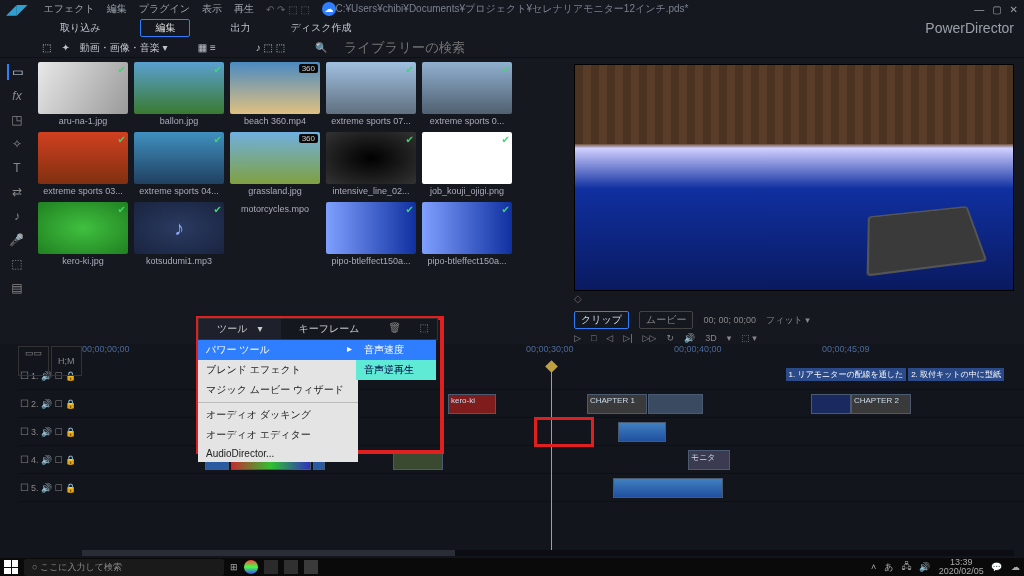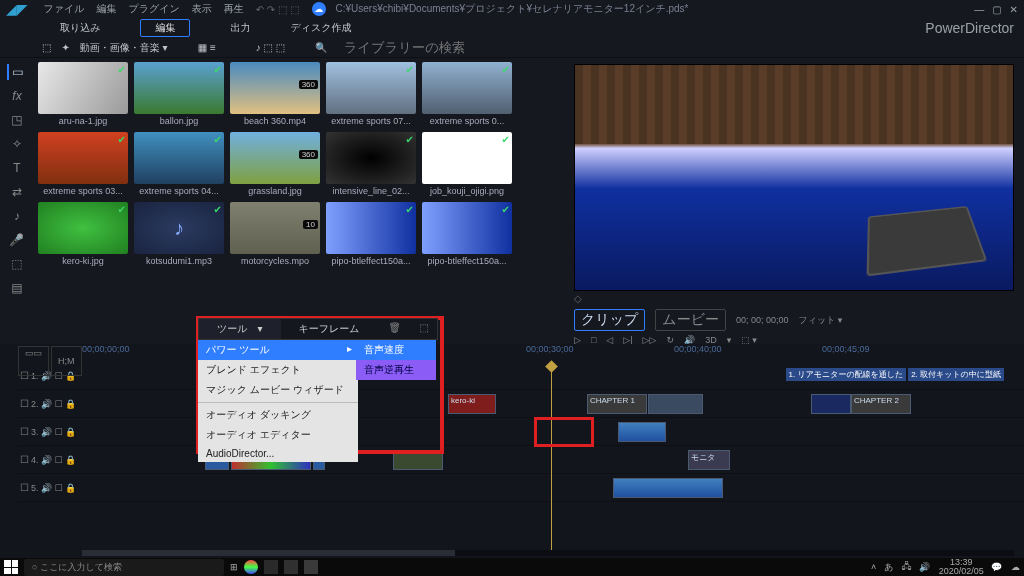--- a/index.html
+++ b/index.html
@@ -14,42 +14,42 @@
 .search { background:none; border:none; color:#888; width:120px; margin-left:6px; }
 .mainrow { display:flex; height:290px; }
 .lefticons { width:34px; display:flex; flex-direction:column; align-items:center; gap:8px; padding-top:6px; }
 .lefticons .ic { width:20px; height:16px; display:flex; align-items:center; justify-content:center; color:#888; font-size:12px; cursor:pointer; }
 .library { width:526px; padding:4px 4px 0 4px; overflow:hidden; }
 .thumbs { display:flex; flex-wrap:wrap; gap:6px; }
 .thumb { width:90px; }
 .thumb .img { width:90px; height:52px; background:#333; border-radius:2px; position:relative; overflow:hidden; }
 .thumb .cap { font-size:9px; color:#aab; text-align:center; margin-top:2px; white-space:nowrap; overflow:hidden; text-overflow:ellipsis; }
 .check { position:absolute; top:2px; right:2px; color:#3bd96b; font-size:10px; }
-.badge360 { position:absolute; top:2px; right:2px; background:#0a0a0a; color:#ccc; font-size:8px; padding:0 3px; border-radius:2px;margin-top:16px; }
+.badge360 { position:absolute; top:2px; right:2px; background:#0a0a0a; color:#ccc; font-size:8px; padding:0 3px; border-radius:2px; }
 .preview { flex:1; padding:6px 10px 0 14px; display:flex; flex-direction:column; }
 .pv-area { flex:1; background:linear-gradient(#5a3d25 0%,#6b4a30 35%,#d0d0ff 37%,#1030a0 55%,#0a1a60 100%); position:relative; border:1px solid #000; }
 .pv-area .wood { position:absolute; inset:0 0 65% 0; background:repeating-linear-gradient(90deg,#4a3320 0 8px,#5a3d28 8px 16px); }
 .pv-area .dev { position:absolute; right:8%; bottom:8%; width:110px; height:70px; background:#3a3a3a; border-radius:4px; transform:perspective(200px) rotateX(35deg) rotateZ(-8deg); border:2px solid #555; }
 .pv-ctrl { height:42px; display:flex; flex-direction:column; justify-content:center; gap:4px; font-size:9px; color:#888; }
 .pv-ctrl .row { display:flex; gap:10px; align-items:center; }
-.pv-ctrl .btn { padding:1px 6px; border:1px solid #444; border-radius:2px; font-size:14px; }
+.pv-ctrl .btn { padding:1px 6px; border:1px solid #444; border-radius:2px; font-size:10px; }
 .clipbar { height:22px; background:#1a1d26; display:flex; align-items:center; padding-left:12px; gap:10px; font-size:10px; border-top:1px solid #0c0d12; border-bottom:1px solid #0c0d12; }
 .clipbar .scissors { color:#aaa; }
 .ctx-wrap { position:absolute; left:198px; top:318px; width:240px; z-index:50; }
 .redbox { position:absolute; border:4px solid #e02020; pointer-events:none; }
 .ctx-head { display:flex; background:#15171f; border:1px solid #333; }
 .ctx-head .t { padding:3px 18px; font-size:10px; color:#ccc; }
 .ctx-head .t.a { background:#1e212c; }
 .ctx-head .i { margin-left:auto; padding:3px 8px; color:#888; }
 .ctx-menu { background:#e4e4e4; color:#222; width:160px; font-size:10px; }
 .ctx-menu .mi { padding:3px 8px; position:relative; }
 .ctx-menu .mi.hl { background:#2f7eff; color:#fff; }
 .ctx-menu .mi .arr { position:absolute; right:6px; }
 .ctx-menu .sep { height:1px; background:#bbb; margin:2px 0; }
-.submenu { position:absolute; left:158px; top:0; background:#8b5cf6; width:80px; font-size:10px; }
+.submenu { position:absolute; left:158px; top:0; background:#5eead4; width:80px; font-size:10px; }
 .submenu .mi { padding:3px 8px; color:#004; }
 .submenu .mi.hl { background:#2f7eff; color:#fff; }
 .timeline { position:absolute; top:344px; left:0; right:0; bottom:18px; background:#13151c; }
 .ruler { height:18px; display:flex; color:#4a6a9a; font-size:9px; padding-left:82px; gap:0; }
 .ruler span { width:148px; }
 .tracks { padding-left:18px; }
 .track { height:28px; display:flex; align-items:center; border-bottom:1px solid #0e0f14; position:relative; }
 .track .hd { width:62px; display:flex; gap:4px; align-items:center; font-size:9px; color:#888; }
 .track .lane { flex:1; height:22px; position:relative; }
 .clip { position:absolute; height:20px; top:1px; background:#2a3340; border:1px solid #4a5a70; font-size:8px; color:#cde; padding:1px 2px; overflow:hidden; }
@@ -61,21 +61,21 @@
 .taskbar .sbox { background:#1a1a1a; padding:2px 8px; border-radius:2px; width:200px; color:#888; }
 .taskbar .tray { margin-left:auto; display:flex; gap:8px; align-items:center; }
 .tlic { display:flex; gap:2px; align-items:center; padding:0 2px; }
 .tlic span { font-size:10px; color:#888; }
 </style>
 </head>
 <body>
 
 <div class="menubar">
   <span style="color:#2fa0d0;font-size:14px;margin-right:4px">◢◤</span>
-  <span>ファイル</span>
+  <span>エフェクト</span>
   <span>編集</span>
   <span>プラグイン</span>
   <span>表示</span>
   <span>再生</span>
   <span style="color:#666">↶ ↷ ⬚ ⬚</span>
   <span style="width:14px;height:14px;border-radius:50%;background:#2f7eff;color:#fff;display:inline-flex;align-items:center;justify-content:center;font-size:9px">☁</span>
   <span class="title">C:¥Users¥chibi¥Documents¥プロジェクト¥セレナリアモニター12インチ.pds*</span>
   <div class="winctrl">
       <span>—</span>
       <span>▢</span>
@@ -185,23 +185,20 @@
           <div class="cap">kero-ki.jpg</div>
         </div>
         <div class="thumb">
           <div class="img" style="background:radial-gradient(#2a3a60,#1a2440)">
             <span class="check">✔</span>
             <div style="position:absolute;inset:0;display:flex;align-items:center;justify-content:center;color:#8af;font-size:20px">♪</div>
           </div>
           <div class="cap">kotsudumi1.mp3</div>
         </div>
         <div class="thumb">
-          <div class="img" style="background:linear-gradient(#808070,#606050)">
-            <span class="badge360">10</span>
-          </div>
           <div class="cap">motorcycles.mpo</div>
         </div>
         <div class="thumb">
           <div class="img" style="background:linear-gradient(90deg,#80a0ff,#1030a0)">
             <span class="check">✔</span>
           </div>
           <div class="cap">pipo-btleffect150a...</div>
         </div>
         <div class="thumb">
           <div class="img" style="background:linear-gradient(90deg,#80a0ff,#1030a0)">

